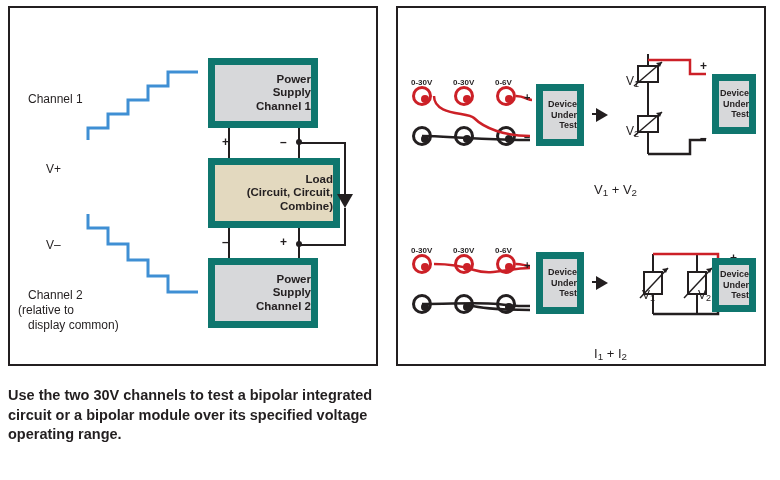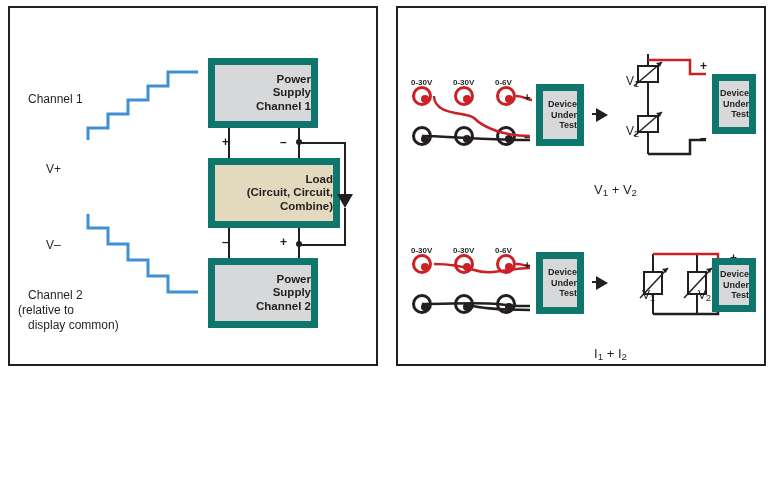--- a/index.html
+++ b/index.html
@@ -348,14 +348,15 @@
 
     <div class="box gray small" style="left:314px; top:250px; width:44px; height:54px; flex-direction:column;">
       <span>Device</span>
       <span>Under</span>
       <span>Test</span>
     </div>
 
     <div class="lbl bold" style="left:196px; top:330px; font-size:13px;">I<span class="sub">1</span> + I<span class="sub">2</span></div>
   </div>
 
+  <div class="caption" id="caption-left">Use the two 30V channels to test a bipolar integrated circuit or a bipolar module over its specified voltage operating range.</div>
 
 </div>
 
 </body></html>

